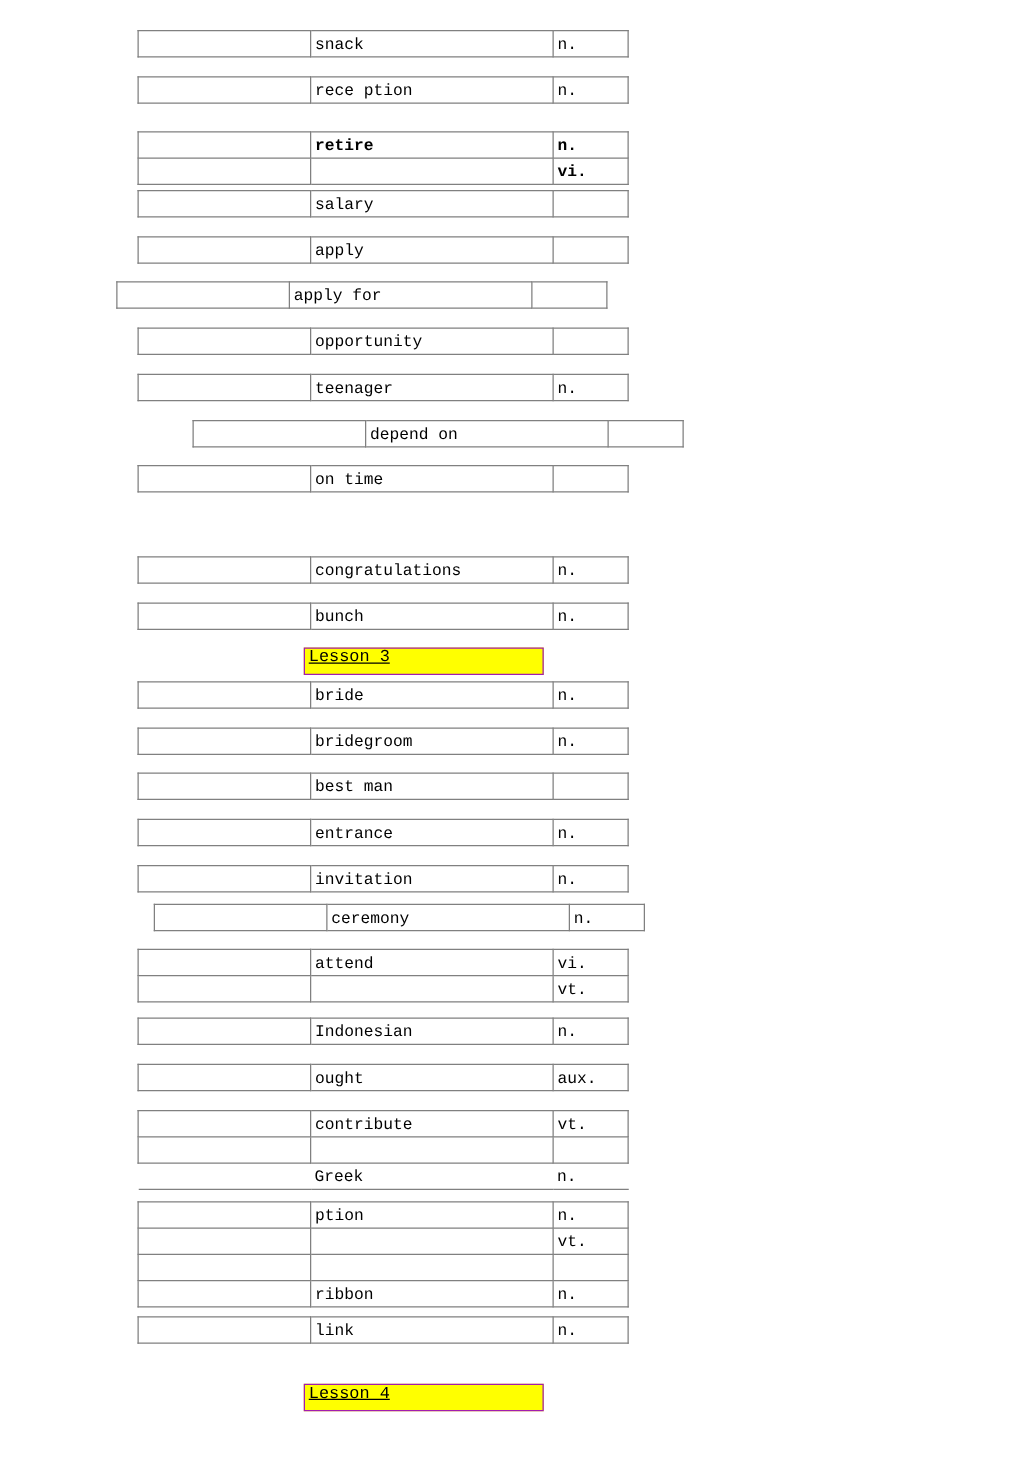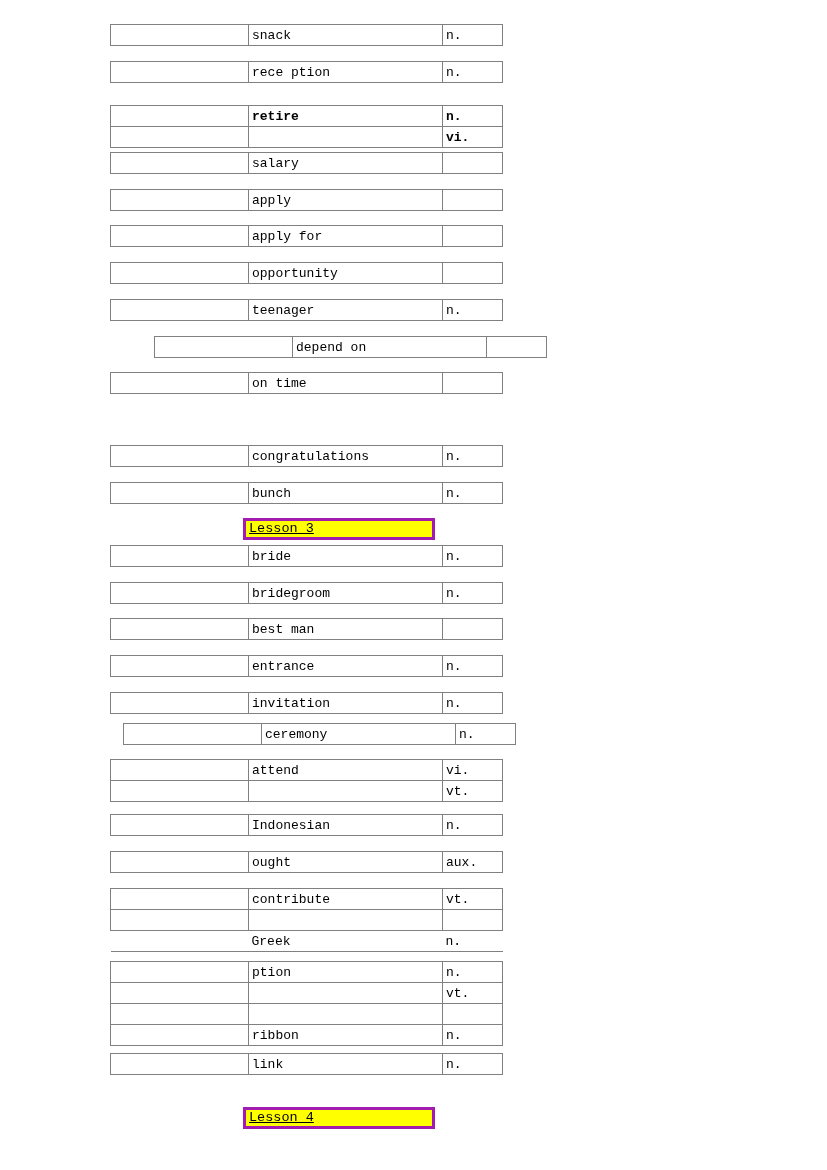--- a/index.html
+++ b/index.html
@@ -52,21 +52,21 @@
     border-right: none;
   }
   .vocab-block tr.rule-only td.col-b {
     padding-left: 3px;
   }
 
   
   .lesson-box {
     position: absolute;
     background: #ffff00;
-    border: 3px solid #a21caf;
+    border: 1px solid #a21caf;
     box-sizing: border-box;
     height: 22px;
     line-height: 16px;
     font-family: "Liberation Mono", "DejaVu Sans Mono", monospace;
     font-size: 13.5px;
     color: #000000;
     padding: 0 0 0 3px;
     white-space: pre;
   }
   .lesson-box span {
@@ -120,21 +120,21 @@
     </table>
     <table class="vocab-block" style="left: 110px; top: 189px;">
       <tbody>
         <tr>
           <td class="col-a"></td>
           <td class="col-b">apply</td>
           <td class="col-c"></td>
         </tr>
       </tbody>
     </table>
-    <table class="vocab-block" style="left: 110px; top: 225px; padding-left: 32px;">
+    <table class="vocab-block" style="left: 93px; top: 225px; padding-left: 32px;">
       <tbody>
         <tr>
           <td class="col-a"></td>
           <td class="col-b">apply for</td>
           <td class="col-c"></td>
         </tr>
       </tbody>
     </table>
     <table class="vocab-block" style="left: 110px; top: 262px;">
       <tbody>

